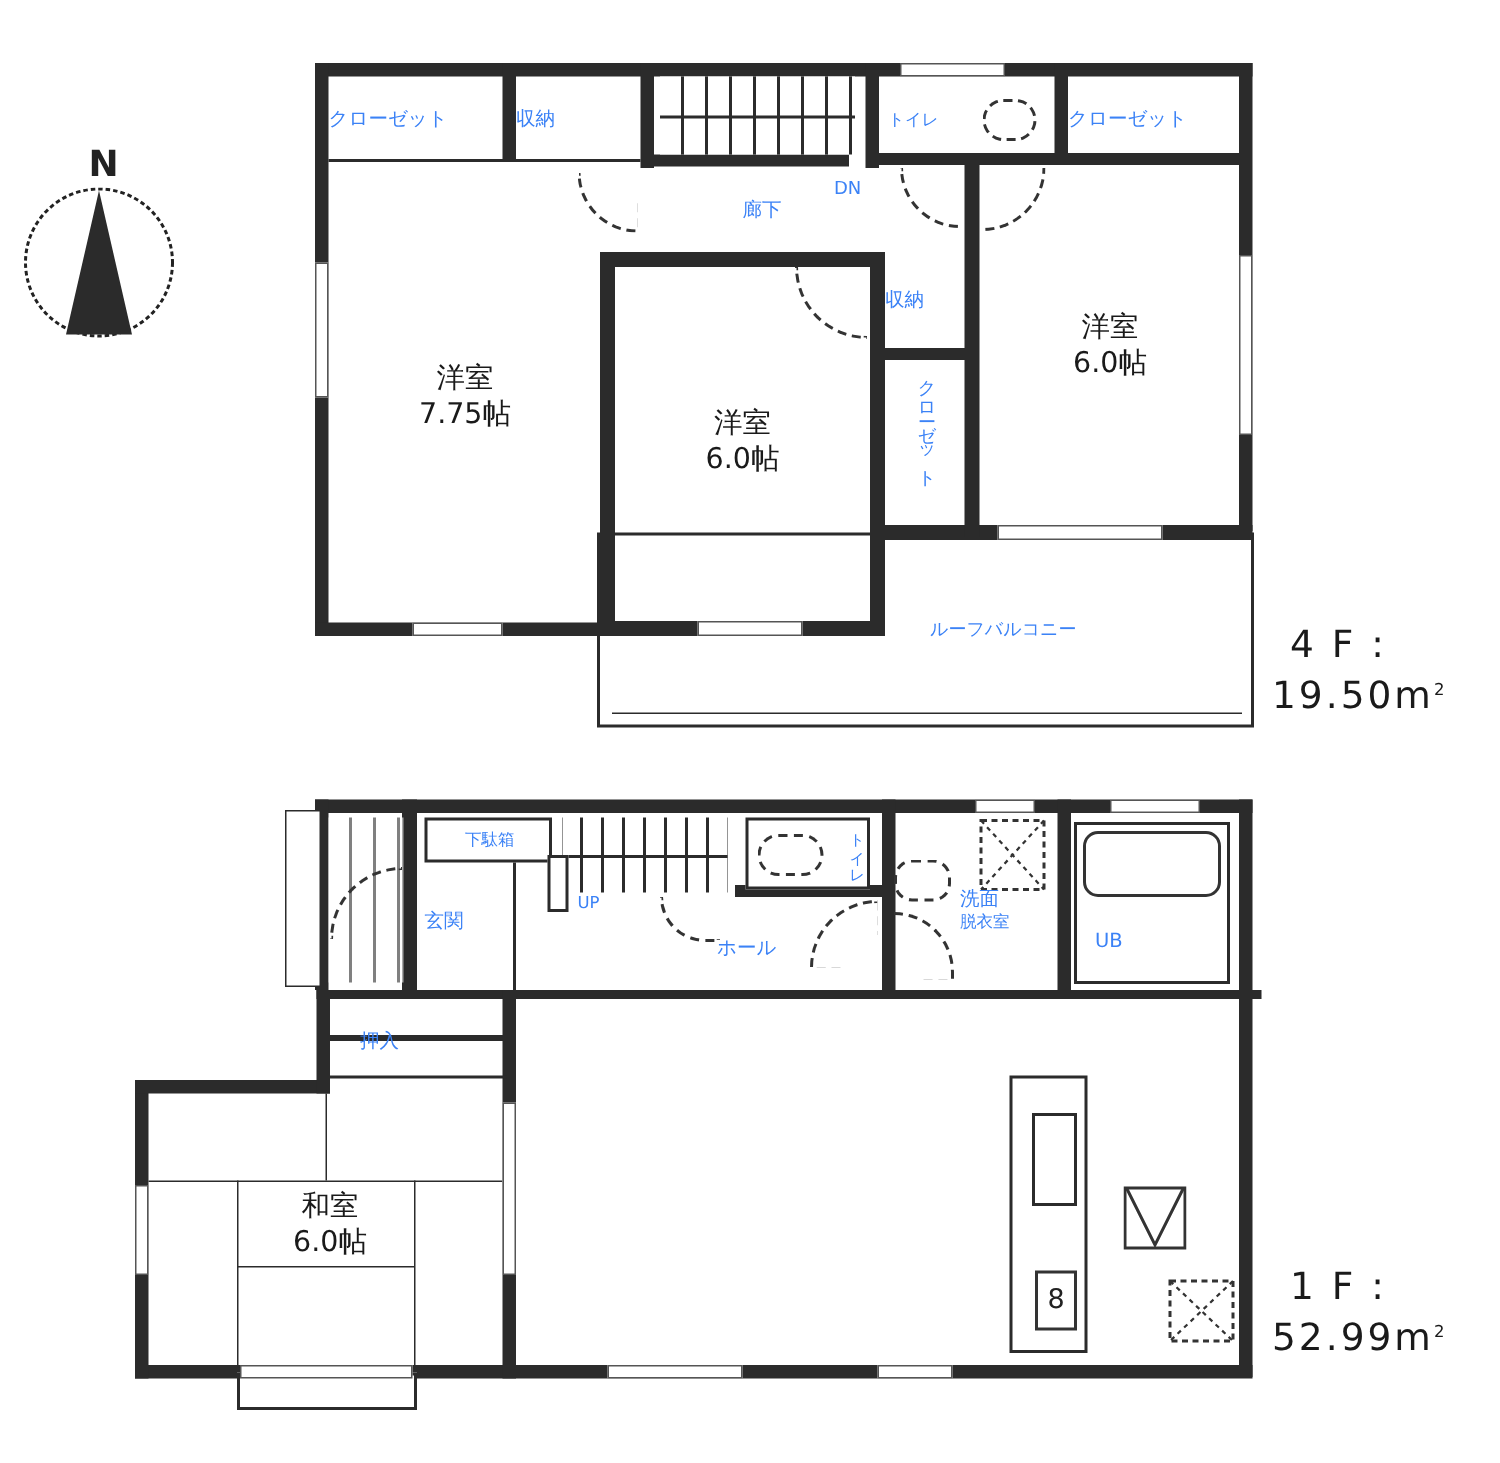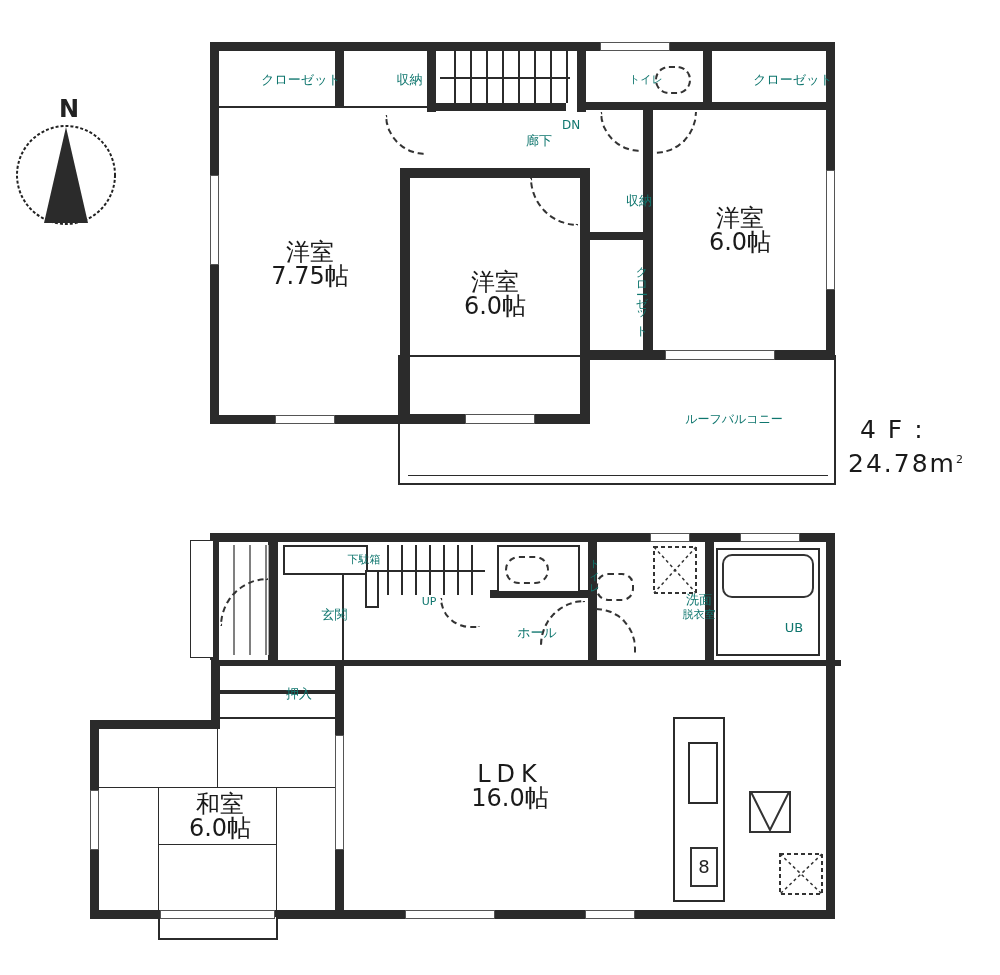--- a/index.html
+++ b/index.html
@@ -3,22 +3,22 @@
 <meta charset="utf-8">
 <style>
   html, body { margin:0; padding:0; background:#ffffff; }
   body { width:1000px; height:975px; position:relative; overflow:hidden;
          font-family:"DejaVu Sans", sans-serif; color:#222; }
   .abs { position:absolute; }
   .wall { position:absolute; background:#2b2b2b; }
   .thin { position:absolute; border:2px solid #2b2b2b; box-sizing:border-box; background:#fff; }
   .line { position:absolute; background:#2b2b2b; }
   .win { position:absolute; background:#fff; border:1px solid #555; box-sizing:border-box; }
-  .lbl { position:absolute; text-align:center; font-size:13px; line-height:15px; white-space:nowrap; color:#0f766e;margin-left:24px; }
-  .room { position:absolute; text-align:center; font-size:24px; line-height:24px; color:#1a1a1a; }
+  .lbl { position:absolute; text-align:left; font-size:13px; line-height:15px; white-space:nowrap; color:#3b82f6; }
+  .room { position:absolute; text-align:center; font-size:19px; line-height:24px; color:#1a1a1a; }
   .vtext { writing-mode:vertical-rl; text-orientation:upright; font-size:12px; letter-spacing:1px; }
   .door { position:absolute; border:2px dashed #333; box-sizing:border-box; }
   .area { position:absolute; font-size:25px; line-height:30px; color:#1a1a1a; letter-spacing:2px; }
   .area sup { font-size:11px; }
 </style>
 </head>
 <body>
 
 <div class="abs" style="left:14px;top:95px;width:104px;height:140px;">
   <div class="abs" style="left:40px;top:0;width:30px;font-size:24px;font-weight:bold;text-align:center;">N</div>
@@ -70,41 +70,41 @@
   <div class="door" style="left:600px;top:112px;width:40px;height:40px;border-radius:0 0 0 40px;border-top:none;border-right:none;"></div>
   <div class="door" style="left:655px;top:112px;width:42px;height:42px;border-radius:0 0 42px 0;border-top:none;border-left:none;"></div>
 
   <div class="abs" style="left:655px;top:66px;width:36px;height:28px;border:2px dashed #333;border-radius:14px;box-sizing:border-box;"></div>
 
   <div class="lbl" style="left:219px;top:72px;width:116px;">クローゼット</div>
   <div class="lbl" style="left:344px;top:72px;width:83px;">収納</div>
   <div class="lbl" style="left:592px;top:72px;width:60px;font-size:11px;">トイレ</div>
   <div class="lbl" style="left:712px;top:72px;width:114px;">クローゼット</div>
   <div class="lbl" style="left:495px;top:133px;width:40px;">廊下</div>
-  <div class="lbl" style="left:532px;top:118px;width:30px;font-size:12px;">DN</div>
+  <div class="lbl" style="left:556px;top:118px;width:30px;font-size:12px;">DN</div>
   <div class="lbl" style="left:590px;top:193px;width:50px;">収納</div>
   <div class="lbl vtext" style="left:605px;top:245px;width:20px;height:100px;">クローゼット</div>
 
   <div class="room" style="left:230px;top:240px;width:160px;">
     <div>洋室</div>
     <div>7.75帖</div>
   </div>
   <div class="room" style="left:415px;top:270px;width:160px;">
     <div>洋室</div>
     <div>6.0帖</div>
   </div>
   <div class="room" style="left:660px;top:206px;width:160px;">
     <div>洋室</div>
     <div>6.0帖</div>
   </div>
   <div class="lbl" style="left:620px;top:412px;width:180px;font-size:12px;">ルーフバルコニー</div>
 
   <div class="area" style="left:848px;top:415px;width:150px;">
     <div style="padding-left:12px;">4 F :</div>
-    <div><span>24.78</span><span>m</span><sup>2</sup></div>
+    <div><span>19.50</span><span>m</span><sup>2</sup></div>
   </div>
 </div>
 
 <div class="abs" style="left:0;top:0;width:1000px;height:975px;">
 
   <div class="wall" style="left:210px;top:533px;width:625px;height:9px;"></div>
   <div class="wall" style="left:826px;top:533px;width:9px;height:385px;"></div>
   <div class="wall" style="left:90px;top:910px;width:745px;height:9px;"></div>
   <div class="wall" style="left:90px;top:720px;width:9px;height:199px;"></div>
   <div class="wall" style="left:90px;top:720px;width:130px;height:9px;"></div>
@@ -181,24 +181,24 @@
   <div class="lbl" style="left:310px;top:552px;width:60px;font-size:11px;">下駄箱</div>
   <div class="lbl" style="left:283px;top:607px;width:55px;">玄関</div>
   <div class="lbl" style="left:385px;top:594px;width:40px;font-size:11px;">UP</div>
   <div class="lbl" style="left:478px;top:625px;width:70px;">ホール</div>
   <div class="lbl vtext" style="left:560px;top:548px;width:18px;height:45px;font-size:10px;">トイレ</div>
   <div class="lbl" style="left:640px;top:592px;width:70px;">
     <div>洗面</div>
     <div style="font-size:11px;">脱衣室</div>
   </div>
   <div class="lbl" style="left:730px;top:620px;width:80px;">UB</div>
-  <div class="lbl" style="left:240px;top:687px;width:70px;font-family:Liberation Mono, monospace;">押入</div>
+  <div class="lbl" style="left:240px;top:687px;width:70px;">押入</div>
 
   <div class="room" style="left:140px;top:792px;width:160px;">
     <div>和室</div>
     <div>6.0帖</div>
   </div>
-  <div class="room" style="left:430px;top:762px;width:160px;">
-    <div style="letter-spacing:6px;">LDK</div>
-    <div>16.0帖</div>
-  </div>
-
+
+  <div class="area" style="left:848px;top:843px;width:150px;">
+    <div style="padding-left:12px;">1 F :</div>
+    <div><span>52.99</span><span>m</span><sup>2</sup></div>
+  </div>
 </div>
 
 </body></html>

